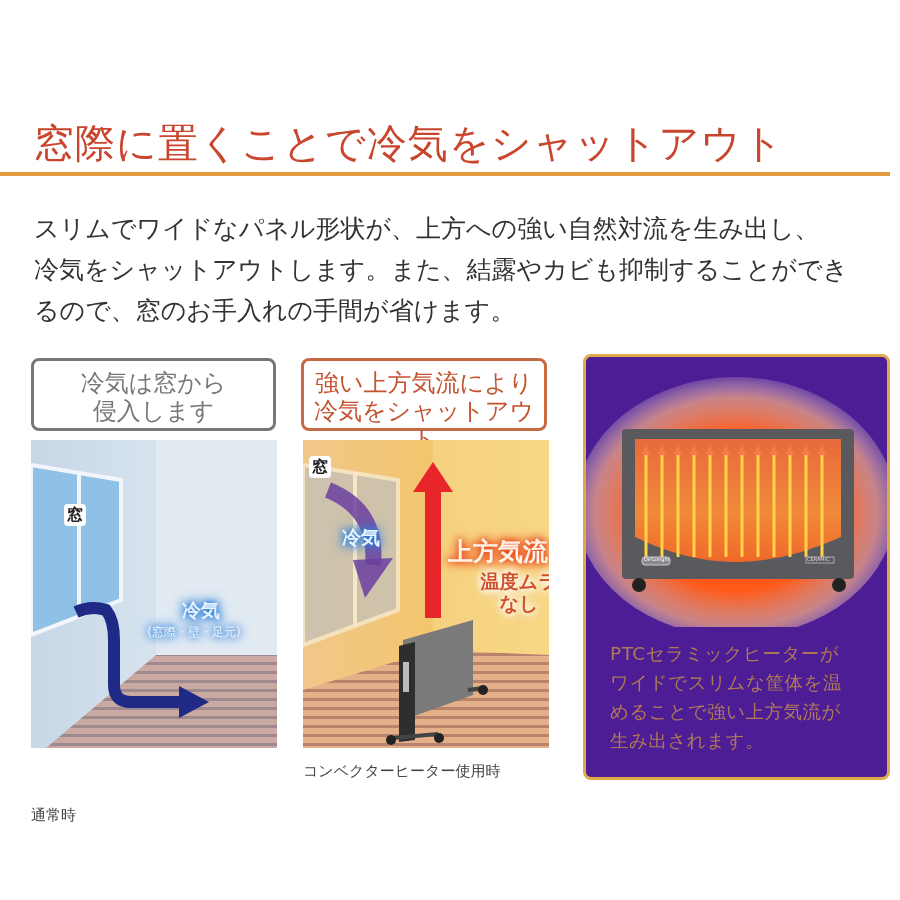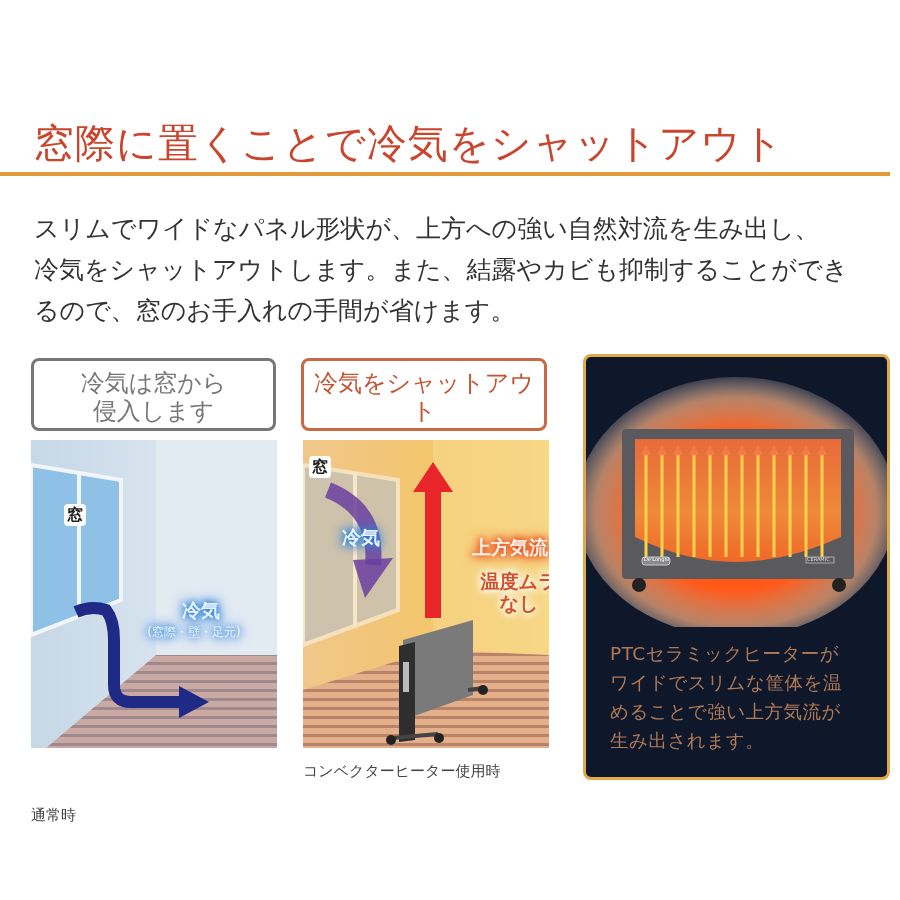--- a/index.html
+++ b/index.html
@@ -13,21 +13,21 @@
   .lb1{left:31px;top:358px;width:245px;height:73px;border:3px solid #777;color:#777;}
   .lb2{left:301px;top:358px;width:246px;height:73px;border:3px solid #c66a45;color:#c4532f;}
 
   .panel{position:absolute;overflow:hidden;}
   .p1{left:31px;top:440px;width:246px;height:308px;background:linear-gradient(90deg,#c6d7e6 0%,#d5e2ee 45%,#e6edf4 100%);}
   .p2{left:303px;top:440px;width:246px;height:308px;background:linear-gradient(90deg,#f0c78a 0%,#f3c66e 50%,#f7d67e 100%);}
   .caption{position:absolute;font-size:15px;color:#444;white-space:nowrap;}
   .c1{left:31px;top:762px;margin-top:44px;}
   .c2{left:303px;top:762px;}
 
-  .card{position:absolute;left:583px;top:354px;width:307px;height:426px;border:3px solid #e0a94a;border-radius:8px;box-sizing:border-box;background:#0f172a;overflow:hidden;}
+  .card{position:absolute;left:583px;top:354px;width:307px;height:426px;border:3px solid #e0a94a;border-radius:8px;box-sizing:border-box;background:#4c1d95;overflow:hidden;}
   .card-text{position:absolute;left:24px;top:282px;width:270px;font-size:18.5px;line-height:29px;color:#b07a56;letter-spacing:0.5px;}
   .card-text div{white-space:nowrap;}
 
   .tag{position:absolute;background:#fff;border-radius:4px;font-size:16px;font-weight:bold;color:#222;padding:1px 3px;line-height:20px;}
   .glow-blue{position:absolute;color:#e8f4ff;text-shadow:0 0 6px #2c7fd8,0 0 10px #2c7fd8,0 0 14px #3a8ee0;text-align:center;white-space:nowrap;}
   .glow-red{position:absolute;color:#fff3e8;text-shadow:0 0 6px #e8421a,0 0 10px #e8421a,0 0 14px #f05a20;text-align:center;white-space:nowrap;}
   .glow-white{position:absolute;color:#d0502a;text-shadow:0 0 6px #fff,0 0 10px #fff,0 0 12px #fff;text-align:center;white-space:nowrap;font-weight:bold;}
 </style>
 </head>
 <body>
@@ -40,20 +40,21 @@
   <div>冷気をシャットアウトします。また、結露やカビも抑制することができ</div>
   <div>るので、窓のお手入れの手間が省けます。</div>
 </div>
 
 <div class="label-box lb1">
   <div>冷気は窓から</div>
   <div>侵入します</div>
 </div>
 
 <div class="label-box lb2">
+  <div>強い上方気流により</div>
   <div>冷気をシャットアウト</div>
 </div>
 
 <div class="panel p1">
   <svg width="246" height="308" viewBox="0 0 246 308">
 
     <polygon points="125,0 246,0 246,308 125,308" fill="#e2eaf2"></polygon>
 
     <defs>
       <pattern id="fl1" width="10" height="9" patternUnits="userSpaceOnUse">
@@ -97,21 +98,21 @@
     <polygon points="96,206 112,202 112,300 96,302" fill="#2e2e2e"></polygon>
     <rect x="100" y="222" width="6" height="30" fill="#bbb"></rect>
     <line x1="90" y1="298" x2="135" y2="294" stroke="#444" stroke-width="4"></line>
     <circle cx="88" cy="300" r="5" fill="#222"></circle>
     <circle cx="136" cy="298" r="5" fill="#222"></circle>
     <line x1="165" y1="250" x2="180" y2="248" stroke="#444" stroke-width="4"></line>
     <circle cx="180" cy="250" r="5" fill="#222"></circle>
   </svg>
   <div class="tag" style="left:6px;top:16px;">窓</div>
   <div class="glow-blue" style="left:28px;top:85px;width:60px;font-size:19px;font-weight:bold;">冷気</div>
-  <div class="glow-red" style="left:145px;top:95px;width:100px;font-size:19px;font-weight:bold;text-align:right;">上方気流</div>
+  <div class="glow-red" style="left:145px;top:95px;width:100px;font-size:25px;font-weight:bold;">上方気流</div>
   <div class="glow-white" style="left:148px;top:130px;width:90px;font-size:19px;line-height:22px;margin-left:23px;">
     <div>温度ムラ</div>
     <div>なし</div>
   </div>
 </div>
 <div class="caption c2">コンベクターヒーター使用時</div>
 
 <div class="card">
   <svg width="301" height="270" viewBox="0 0 301 270" style="position:absolute;left:0;top:0;">
     <defs>

